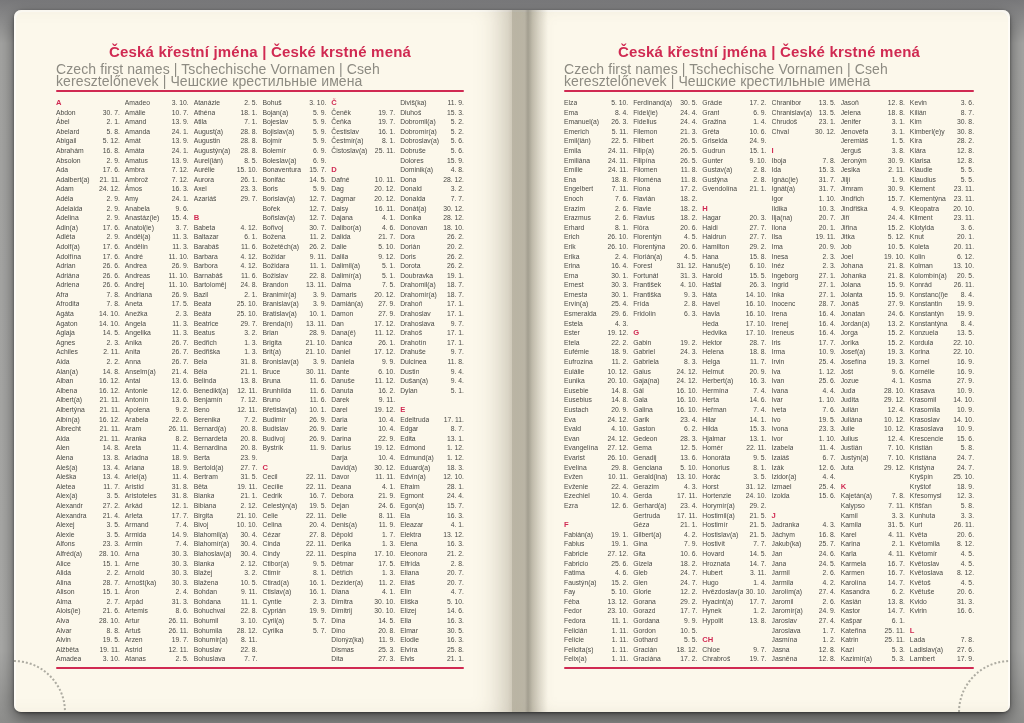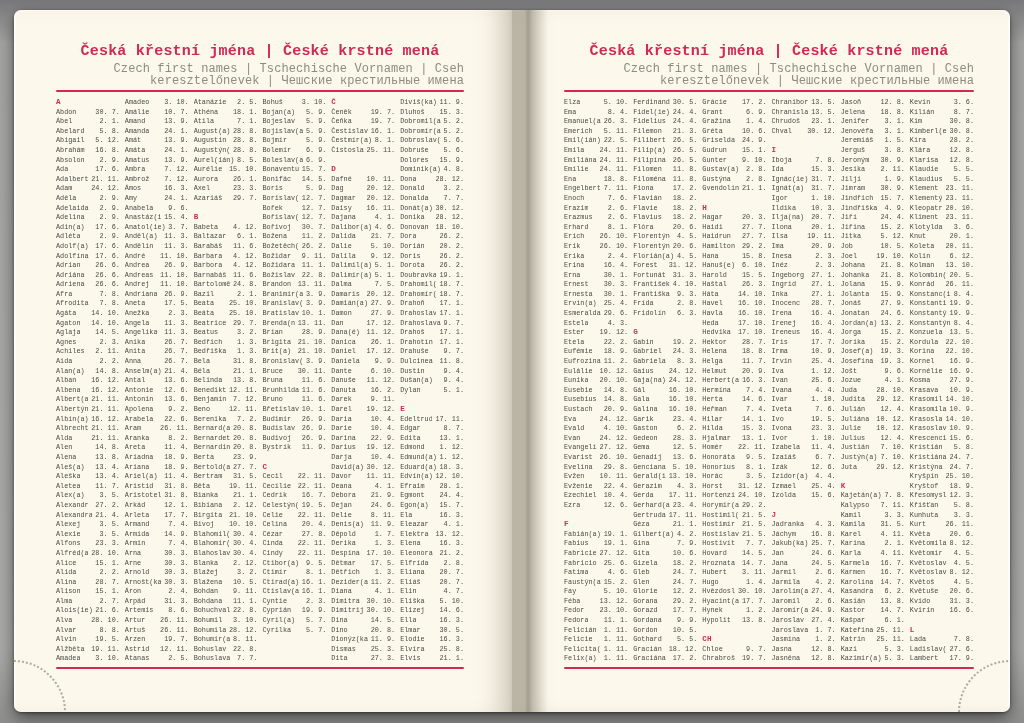--- a/index.html
+++ b/index.html
@@ -12,42 +12,41 @@
   .book{
     position:absolute;left:14px;top:10px;width:996px;height:702px;
     display:flex;border-radius:8px;
     box-shadow:0 6px 16px rgba(0,0,0,.5),0 1px 3px rgba(0,0,0,.45);
   }
   .page{
     position:relative;width:498px;height:100%;
     background:var(--page,#fcf8eb);
     overflow:hidden;
     box-sizing:border-box;
-    font-family:Liberation Mono, monospace;
   }
   .page.left{
     border-radius:7px 0 0 7px;
     padding:32px 48px 0 42px;
     box-shadow:inset -26px 0 28px -18px rgba(96,86,62,.35), inset 2px 2px 0 rgba(255,255,255,.55);
   }
   .page.right{
     border-radius:0 7px 7px 0;
     padding:32px 36px 0 52px;
     box-shadow:inset 30px 0 26px -16px rgba(88,80,58,.42), inset -2px 2px 0 rgba(255,255,255,.55);
   }
   .gutter{
     position:absolute;left:494px;top:0;width:40px;height:100%;pointer-events:none;z-index:3;
     background:linear-gradient(to right,rgba(0,0,0,0) 0%,rgba(70,62,44,.20) 42%,rgba(50,45,32,.34) 50%,rgba(90,82,60,.26) 62%,rgba(0,0,0,0) 100%);
   }
   .title{
     text-align:center;color:var(--accent,#d02a52);
     font-size:15px;font-weight:bold;letter-spacing:.2px;line-height:19px;
   }
   .subtitle{
-    text-align:right;color:#8d8b82;font-size:12px;line-height:12px;margin-top:2px;letter-spacing:.1px;
+    text-align:left;color:#8d8b82;font-size:14px;line-height:12px;margin-top:2px;letter-spacing:.1px;
   }
   .rule{height:2px;background:var(--accent,#d02a52);border-radius:1px;}
   .rule.top{margin-top:3px;}
   .cols{
     display:flex;gap:5px;margin-top:6px;height:567px;overflow:hidden;
   }
   .col{flex:1;min-width:0;}
   .row{
     display:flex;justify-content:space-between;align-items:baseline;
     font-size:6.8px;line-height:9.6px;color:var(--ink,#4a4a46);white-space:nowrap;

